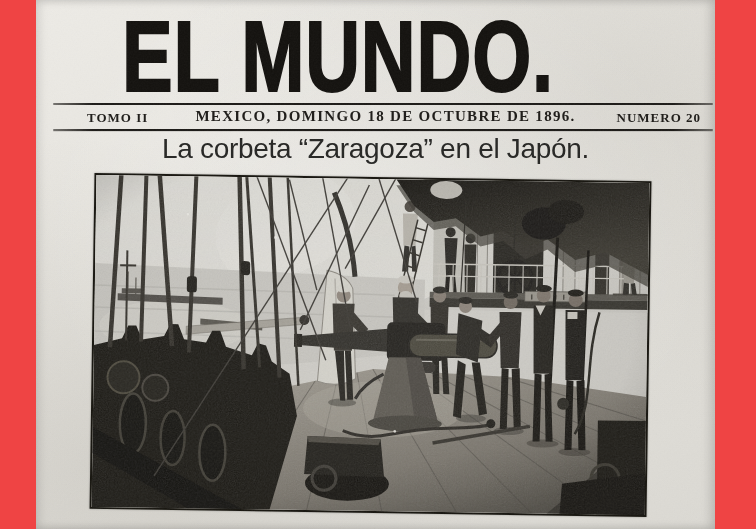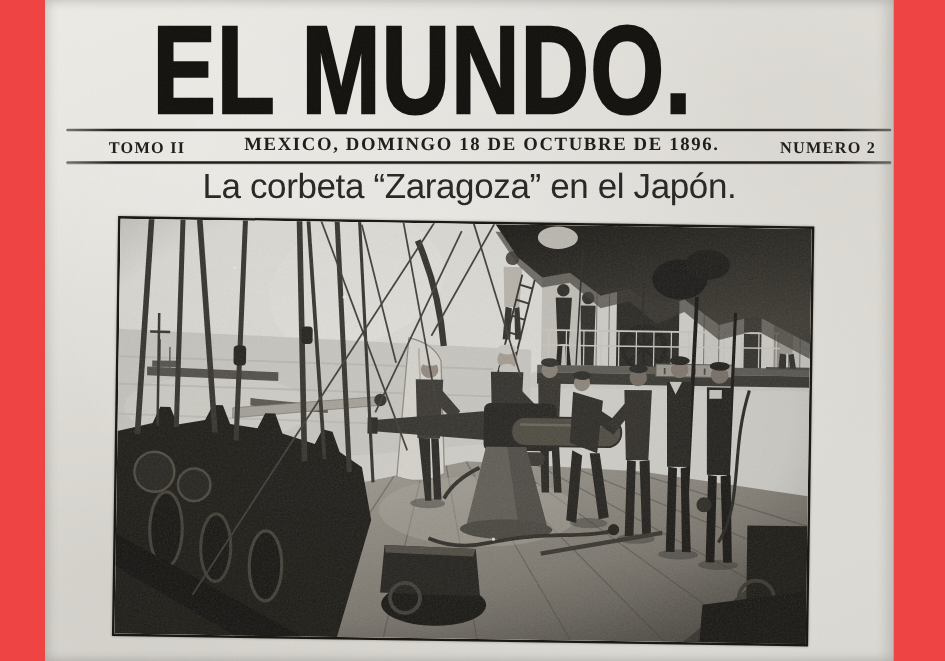--- a/index.html
+++ b/index.html
@@ -61,21 +61,21 @@
 <div class="stage">
   <div class="paper">
 
     <div class="masthead">EL MUNDO.</div>
 
     <div class="rule rule-top"></div>
 
     <div class="dateline">
       <span class="dl-left">TOMO II</span>
       <span class="dl-center">MEXICO, DOMINGO 18 DE OCTUBRE DE 1896.</span>
-      <span class="dl-right">NUMERO 2</span>
+      <span class="dl-right">NUMERO 20</span>
     </div>
 
     <div class="rule rule-bottom"></div>
 
     <div class="headline">La corbeta “Zaragoza” en el Japón.</div>
 
     <figure class="photo-frame" style="margin:0" aria-label="Sailors loading a deck gun aboard the corvette Zaragoza: rigging and harbor water at left, gun crew at center, officers and armed marines at right under a dark awning, wooden deck in foreground">
       <svg viewBox="0 0 553 332" preserveAspectRatio="none">
         <defs>
           <linearGradient id="skyG" x1="0" y1="0" x2="0" y2="1">

